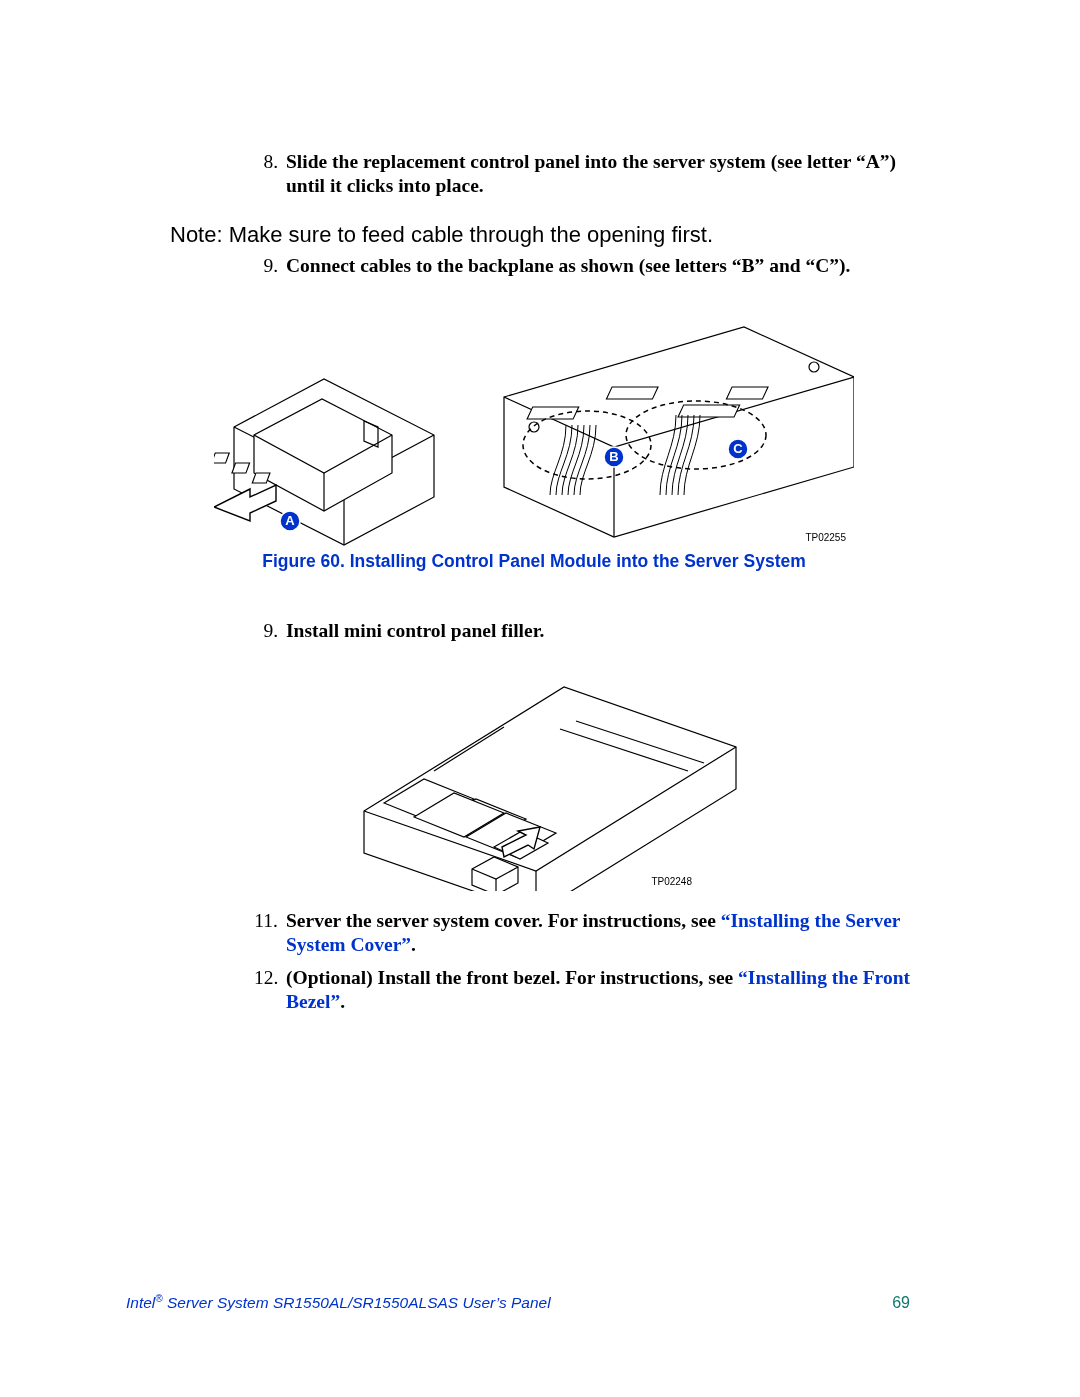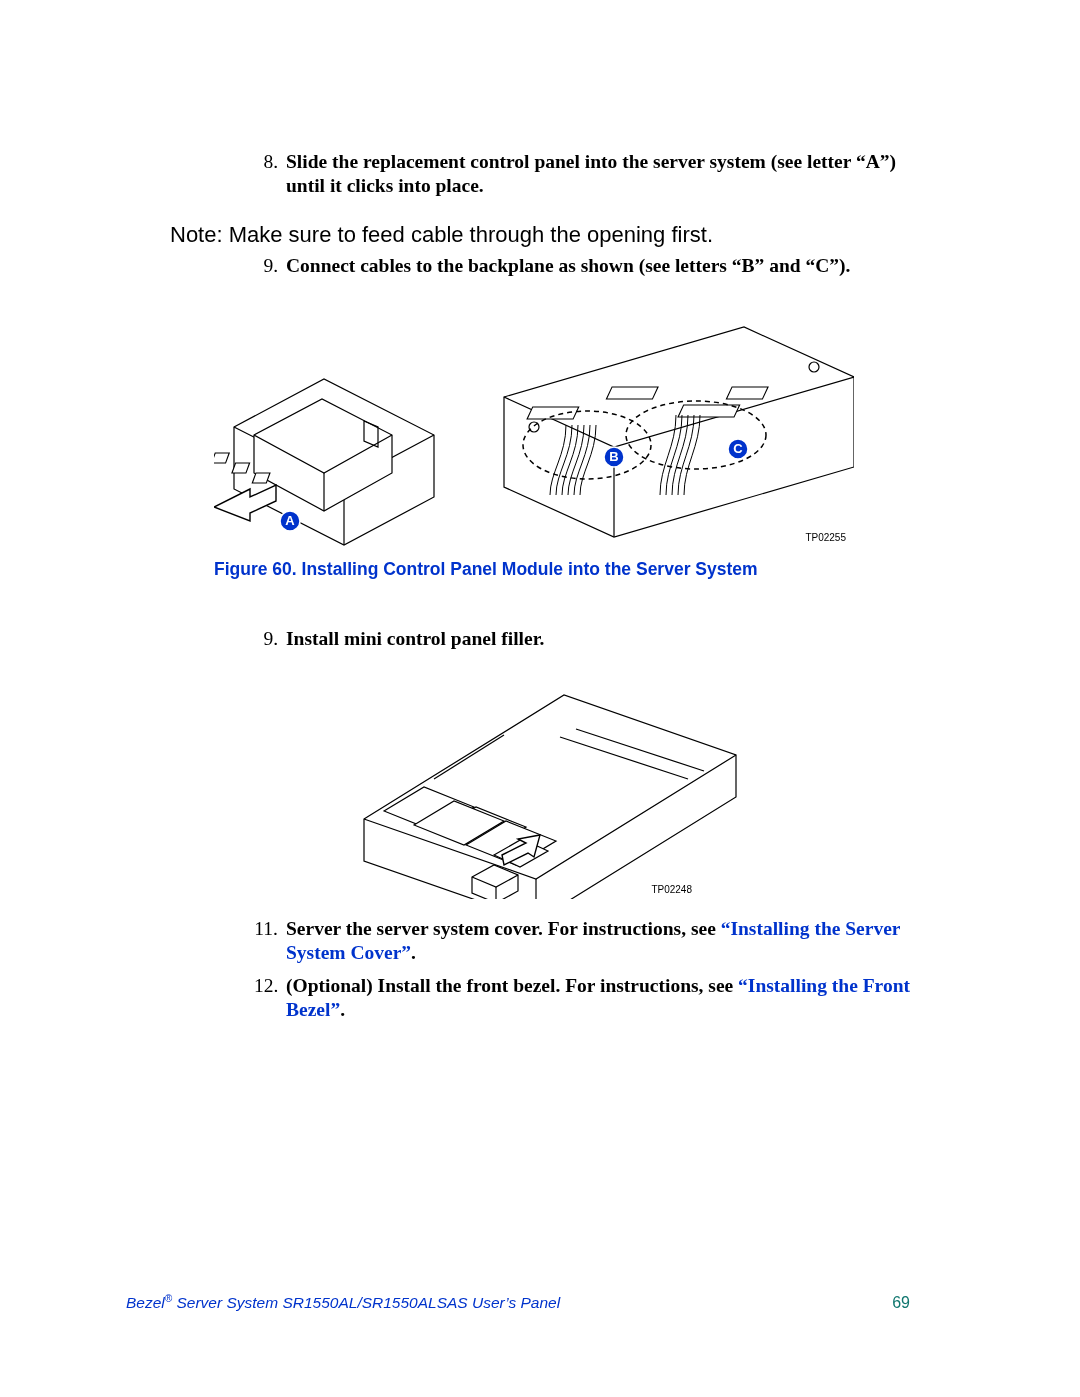--- a/index.html
+++ b/index.html
@@ -31,22 +31,23 @@
     margin: 22px 0 6px -84px;
   }
 
   .figure-wrap { margin: 18px 0 8px -40px; width: 640px; }
   .figure-wrap svg { display: block; }
 
   .fig-caption {
     font-family: Arial, Helvetica, sans-serif;
     font-weight: bold;
     color: #0033cc;
+    text-align: center;
     font-size: 17.5px;
-    margin-top: 12px;
+    margin-top: 4px;
   }
 
   .spacer-lg { height: 38px; }
   .spacer-sm { height: 10px; }
 
   .link { color: #0033cc; }
 
   .footer {
     position: absolute;
     left: 126px;
@@ -211,17 +212,17 @@
       <div class="body">
         <span>(Optional) Install the front bezel. For instructions, see </span><span class="link">“Installing the Front Bezel”</span><span>.</span>
       </div>
     </div>
 
 
   </div>
 
   <div class="footer">
     <span>
-      <span>Bezel</span><sup>®</sup><span> Server System SR1550AL/SR1550ALSAS User’s Panel</span>
+      <span>Intel</span><sup>®</sup><span> Server System SR1550AL/SR1550ALSAS User’s Panel</span>
     </span>
     <span class="pnum">69</span>
   </div>
 </div>
 
 </body></html>

